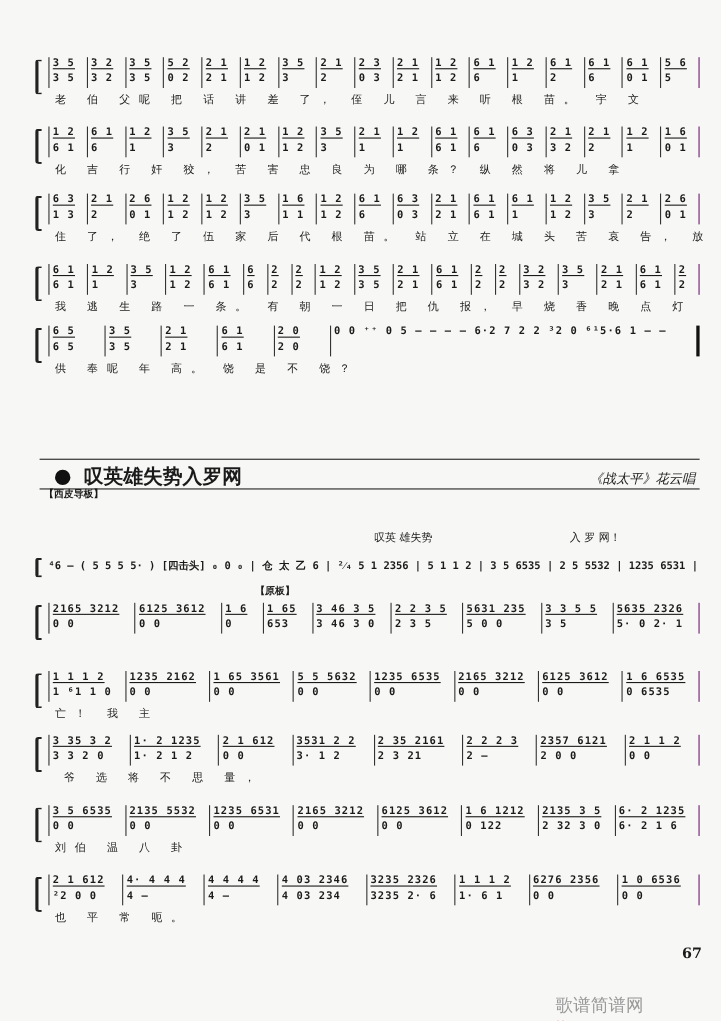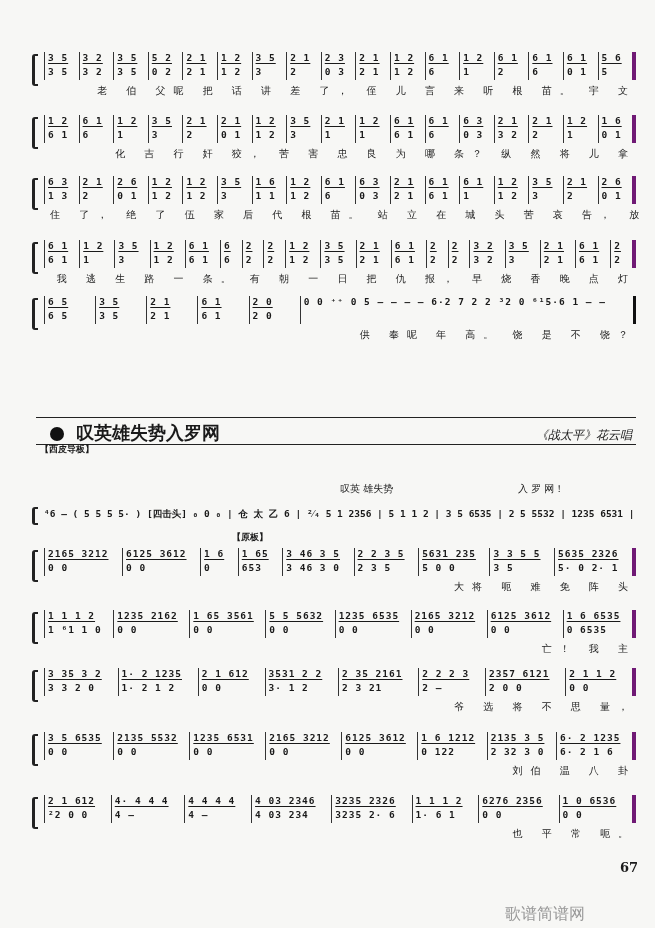--- a/index.html
+++ b/index.html
@@ -10,32 +10,32 @@
   .page { position: absolute; left: 0; top: 0; width: 655px; height: 928px; }
   .system { position: absolute; left: 36px; width: 600px; }
   .brace {
     position: absolute; left: -4px; top: 2px; width: 6px; border-left: 3px solid #222;
     border-top: 2px solid #222; border-bottom: 2px solid #222; border-radius: 3px 0 0 3px;
   }
   .measures { position: absolute; left: 8px; right: 0; top: 0; display: flex; }
   .measure {
     flex: 1 1 auto; border-left: 1px solid #333; position: relative; padding: 0 3px;
   }
-  .measure:last-child { border-right: 4px solid #701a75; }
+  .measure:last-child { border-right: 1px solid #701a75; }
   .measure.final { border-right: 3px solid #111; }
   .note-row {
     font-family: "DejaVu Sans Mono", monospace; font-size: 9.5px; font-weight: bold;
     white-space: nowrap; letter-spacing: 1px; line-height: 12px; height: 14px;
   }
   .note-row.top { text-decoration: underline; text-underline-offset: 2px; }
   .lyrics {
     position: absolute; left: 8px; right: 0; display: flex; font-size: 10px;
     color: #222; white-space: nowrap;
   }
-  .lyric { flex: 1 1 auto; padding-left: 6px; text-align: right; }
+  .lyric { flex: 1 1 auto; padding-left: 6px; }
   .section-header {
     position: absolute; left: 36px; width: 600px; top: 417px; height: 28px;
     border-top: 1.5px solid #222; border-bottom: 1.5px solid #222;
   }
   .title-dot {
     position: absolute; left: 14px; top: 9px; width: 14px; height: 14px; background: #111; border-radius: 50%;
   }
   .section-title {
     position: absolute; left: 40px; top: 3px; font-family: "DejaVu Serif", serif; font-weight: bold; font-size: 18px;
   }
@@ -459,23 +459,20 @@
             <div class="note-row">5 0 0</div>
           </div>
           <div class="measure">
             <div class="note-row top">3 3  5 5</div>
             <div class="note-row">3  5</div>
           </div>
           <div class="measure">
             <div class="note-row top">5635 2326</div>
             <div class="note-row">5· 0 2· 1</div>
           </div>
-        </div>
-        <div class="lyrics" style="top: 32px;">
-          <span class="lyric" style="letter-spacing: 8px;">大将 呃 难 免 阵 头</span>
         </div>
       </div>
       <div class="system" style="top: 610px; height: 50px;">
         <div class="brace" style="height: 32px;"></div>
         <div class="measures">
           <div class="measure">
             <div class="note-row top">1 1  1 2</div>
             <div class="note-row">1 ⁶1  1 0</div>
           </div>
           <div class="measure">

